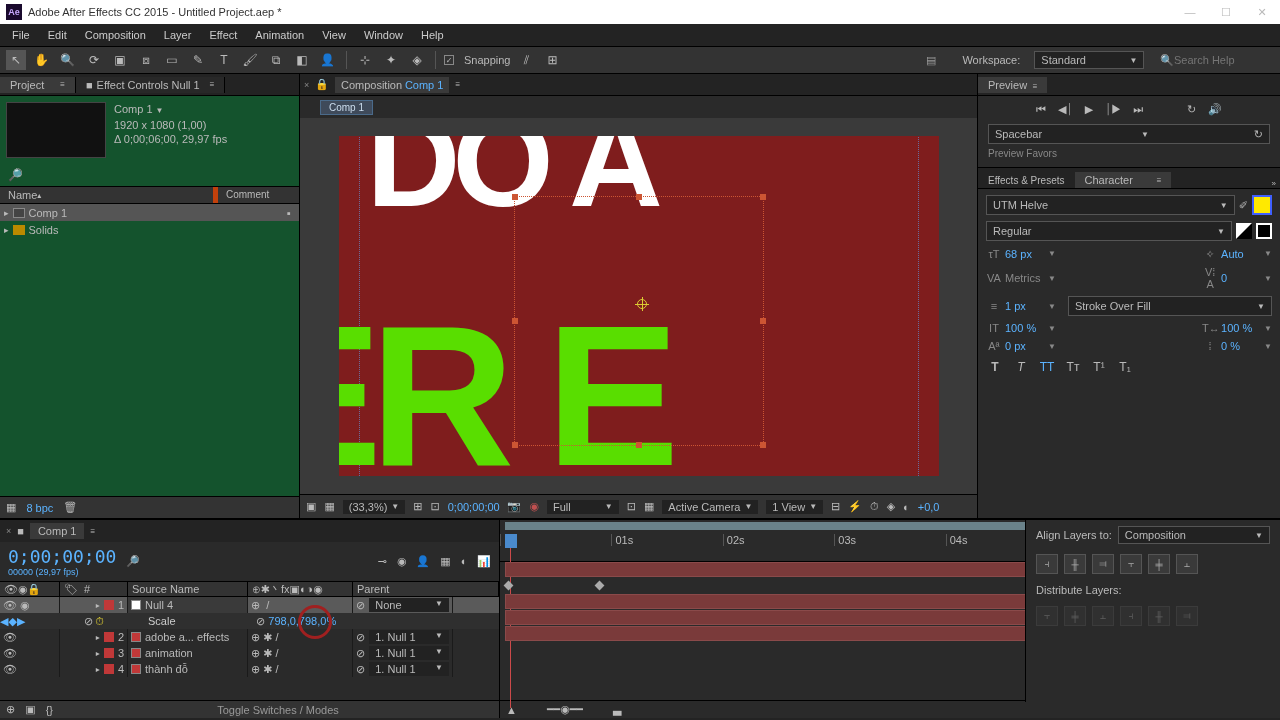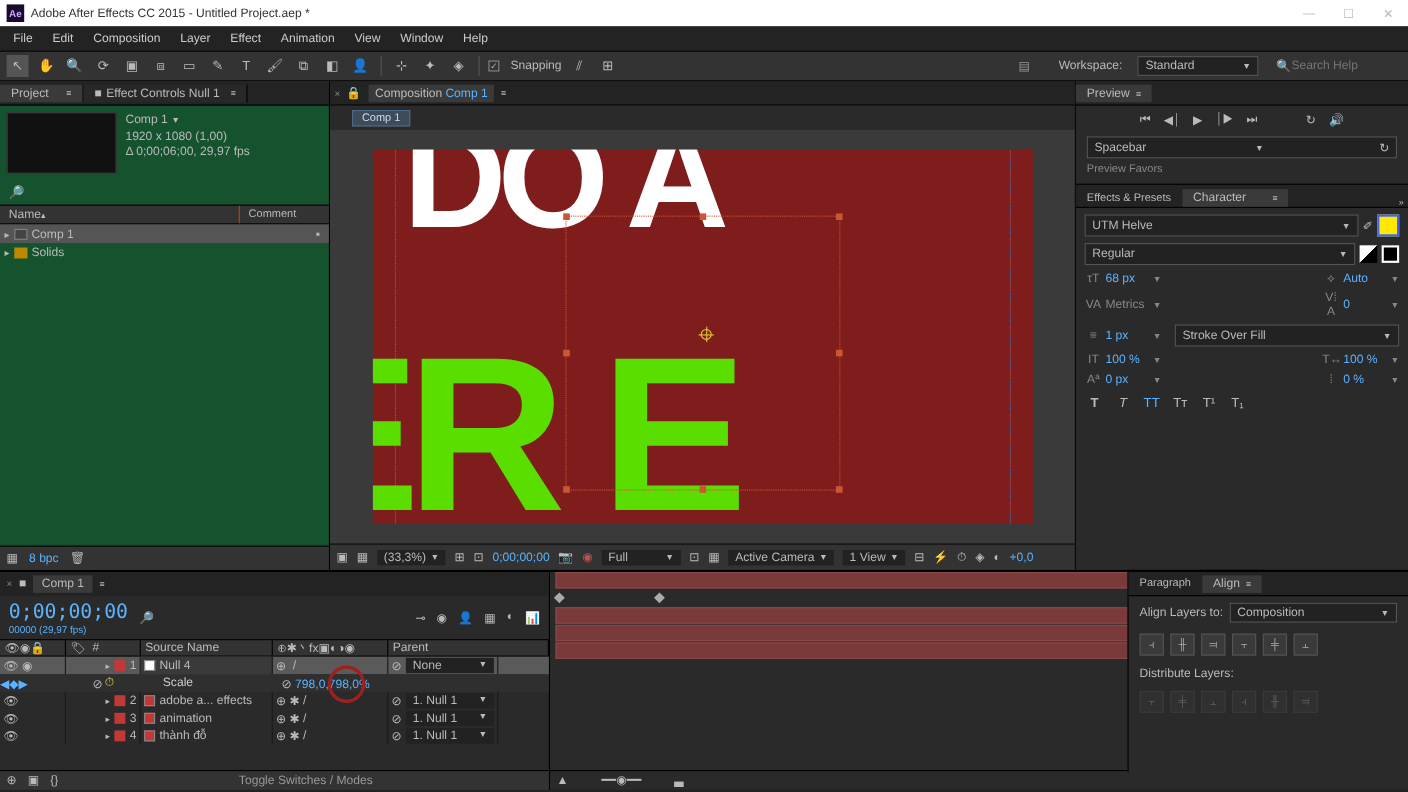--- a/index.html
+++ b/index.html
@@ -27,21 +27,21 @@
 .tab.inactive{background:#282828;color:#888}
 .xclose{font-size:9px;color:#888}
 .projhdr{display:flex;padding:6px;gap:8px}
 .thumbslot{width:100px;height:56px;background:#111;border:1px solid #444}
 .projinfo{font-size:10px;color:#ccc;line-height:14px}
 .projinfo .compname{color:#eee;font-size:11px}
 .projsearch{padding:4px 8px;display:flex;align-items:center}
 .projsearch .mag{font-size:12px;margin-right:6px}
 .listhdr{height:18px;background:#333;display:flex;border-top:1px solid #000;border-bottom:1px solid #000}
 .listhdr .col{padding:2px 8px;font-size:10px}
-.listhdr .col1{width:218px;border-right:1px solid #c2410c;display:flex;justify-content:flex-start;align-items:center}
+.listhdr .col1{width:218px;border-right:5px solid #c2410c;display:flex;justify-content:flex-start;align-items:center}
 .listrow{height:17px;display:flex;align-items:center;padding:0 4px;gap:4px}
 .listrow .tw{font-size:9px}
 .foldericon{width:12px;height:10px;background:#bb8a00}
 .compicon{width:12px;height:10px;background:#444;border:1px solid #888}
 .listrow.sel{background:#555}
 .projfooter{margin-top:auto;height:22px;background:#333;border-top:1px solid #000;display:flex;align-items:center;padding:0 6px;gap:10px;font-size:10px}
 .bpc{color:#5bb3ff}
 .centerpanel{flex:1;background:#232323;display:flex;flex-direction:column;position:relative}
 .comptab-row{height:22px;background:#232323;display:flex;align-items:center;border-bottom:1px solid #000;padding-left:4px;gap:6px}
 .comptab-row .tag{background:#3a3a3a;padding:2px 6px;font-size:10px}
@@ -554,41 +554,50 @@
         </div>
       </div>
     <div class="tlfoot">
       <span>⊕</span>
       <span>▣</span>
       <span>{}</span>
       <div class="togsw">Toggle Switches / Modes</div>
     </div>
   </div>
   <div class="tlRight">
+    <div class="ruler">
+      <div class="wa"></div>
+      <div class="ticks" id="ticks">
+          <span></span>
+          <span>01s</span>
+          <span>02s</span>
+          <span>03s</span>
+          <span>04s</span>
+          <span>05s</span>
+          <span></span>
+        </div>
+      <div class="cti"></div>
+    </div>
     <div class="tracks">
       <div class="trackbar" style="top:0"></div>
       <div class="keydi" style="left:5px"></div>
       <div class="keydi" style="left:96px"></div>
       <div class="trackbar" style="top:32px"></div>
       <div class="trackbar" style="top:48px"></div>
       <div class="trackbar" style="top:64px"></div>
     </div>
     <div style="height:18px;border-top:1px solid #000;display:flex;align-items:center;padding:0 6px;gap:30px;font-size:10px;color:#888">
       <span>▲</span>
       <span>━━◉━━</span>
       <span>▃</span>
     </div>
   </div>
 </div>
 
 <div class="rightbottom">
-  <div class="rbTabs">
-    <div class="rbTab">Paragraph</div>
-    <div class="rbTab active"><span>Align</span>&nbsp;&nbsp;<span class="carr">≡</span></div>
-  </div>
   <div class="alignrow">
     <span>Align Layers to:</span>
     <div class="aligndrop">
         <span>Composition</span>
         <span class="carr">▼</span>
       </div>
   </div>
   <div class="alignicons">
     <div class="aicon">⫞</div>
     <div class="aicon">╫</div>

